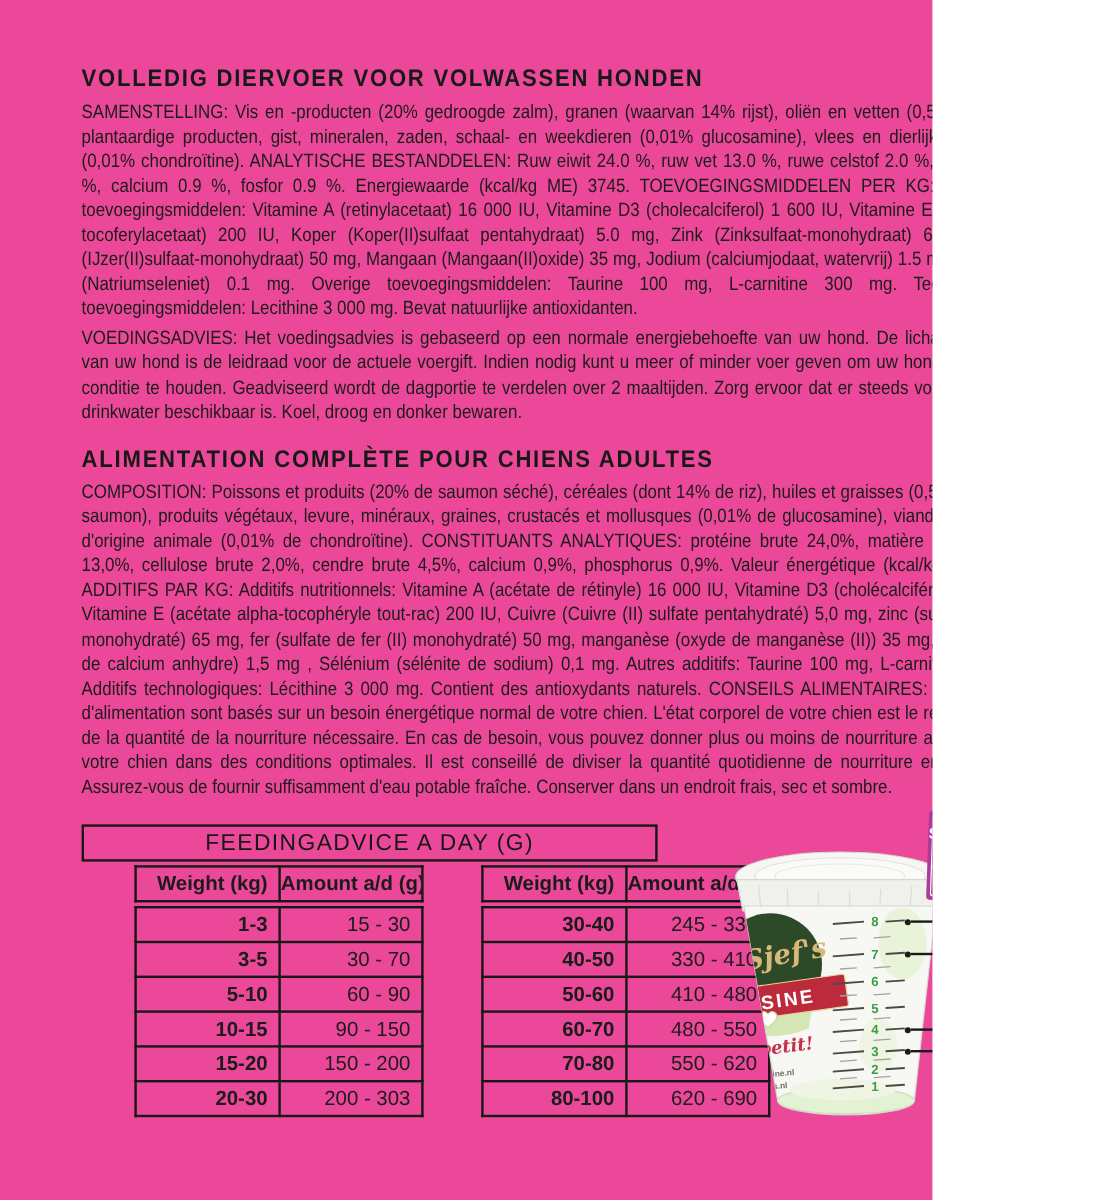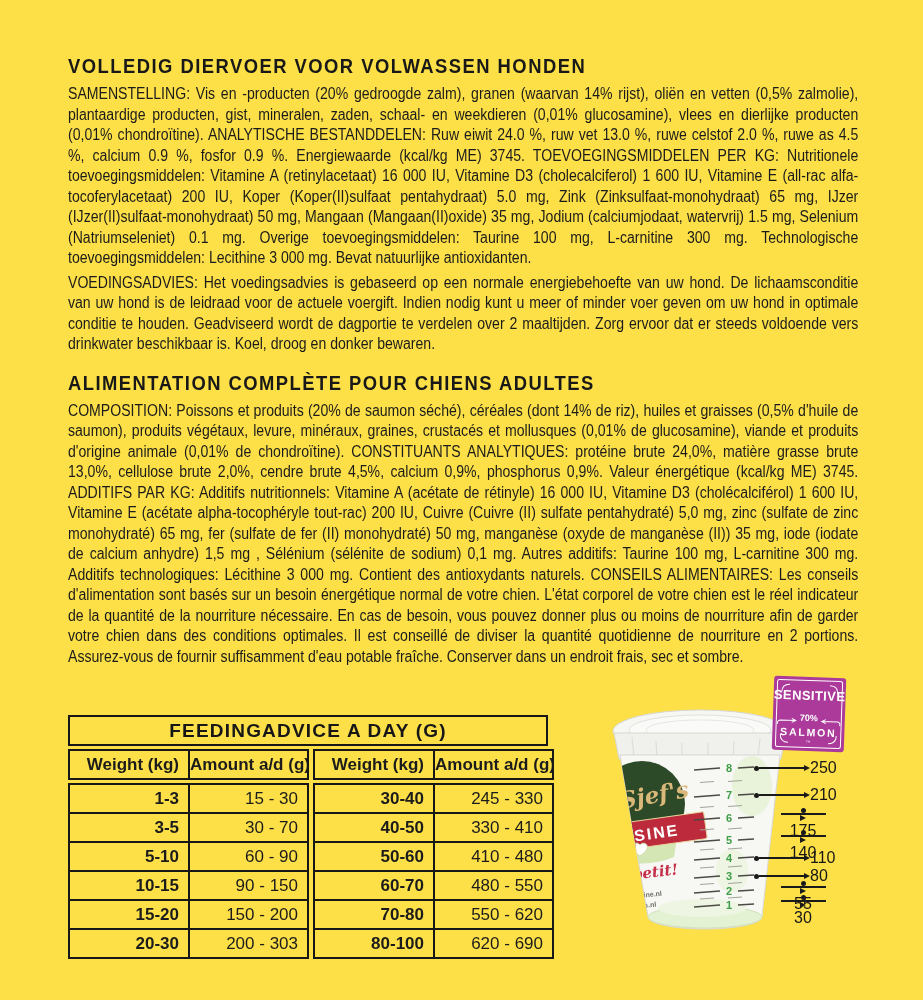--- a/index.html
+++ b/index.html
@@ -1,34 +1,34 @@
 <!DOCTYPE html>
 <html style="--badge-bg: #ab3a9b; --logo-green: #2d4a28; --banner-red: #bd2a3c; --scale-green: #3e9e47; --script-red: #c5304a;"><head>
 <meta charset="utf-8">
 <style>
   html,body{margin:0;padding:0;background:#fff;}
-  .page{position:relative;width:923px;height:1000px;background:#fde047;overflow:hidden;
+  .page{position:relative;width:777px;height:1000px;background:#ec4899;overflow:hidden;
         font-family:"Liberation Sans",sans-serif;color:#1b1b1b;}
   .content{position:absolute;left:68px;top:55px;width:855px;}
 
   h1.display{margin:0 0 6px 0;font-size:20px;font-weight:800;letter-spacing:1.6px;
              color:#181818;transform:scaleX(.92);transform-origin:0 0;white-space:nowrap;}
   .sec-fr h1.display{margin-top:17px;}
   p.body{margin:0;font-size:16px;line-height:20.5px;text-align:justify;color:#1b1b1b;
          width:898px;transform:scaleX(.88);transform-origin:0 0;}
   p.body + p.body{margin-top:4px;}
 
   
   .bottom{position:relative;margin-top:14px;height:255px;width:855px;}
 
   .ftable{position:absolute;left:0;top:6px;width:480px;}
   .ft-title{border:2px solid #171717;height:27px;display:flex;align-items:center;justify-content:center;
-            font-weight:700;font-size:19px;letter-spacing:1.2px;margin-bottom:3px;color:#171717;margin-top:28px;}
+            font-weight:400;font-size:19px;letter-spacing:1.2px;margin-bottom:3px;color:#171717;}
   .ft-cols{display:flex;gap:6px;}
-  .sub{width:239px;}
+  .sub{width:239px;margin-left:44px;}
   .sub.right{width:232px;}
   .sub table{border-collapse:collapse;width:100%;table-layout:fixed;}
   .sub table.hdr{margin-bottom:3px;}
   .sub th,.sub td{border:2px solid #171717;height:27px;text-align:right;padding:0 9px 0 0;
                   font-size:17px;white-space:nowrap;overflow:hidden;}
   .sub th{font-weight:700;}
   .sub td.w{font-weight:700;text-align:right;}
   col.c1{width:120px;} col.c2{width:119px;}
 
   

